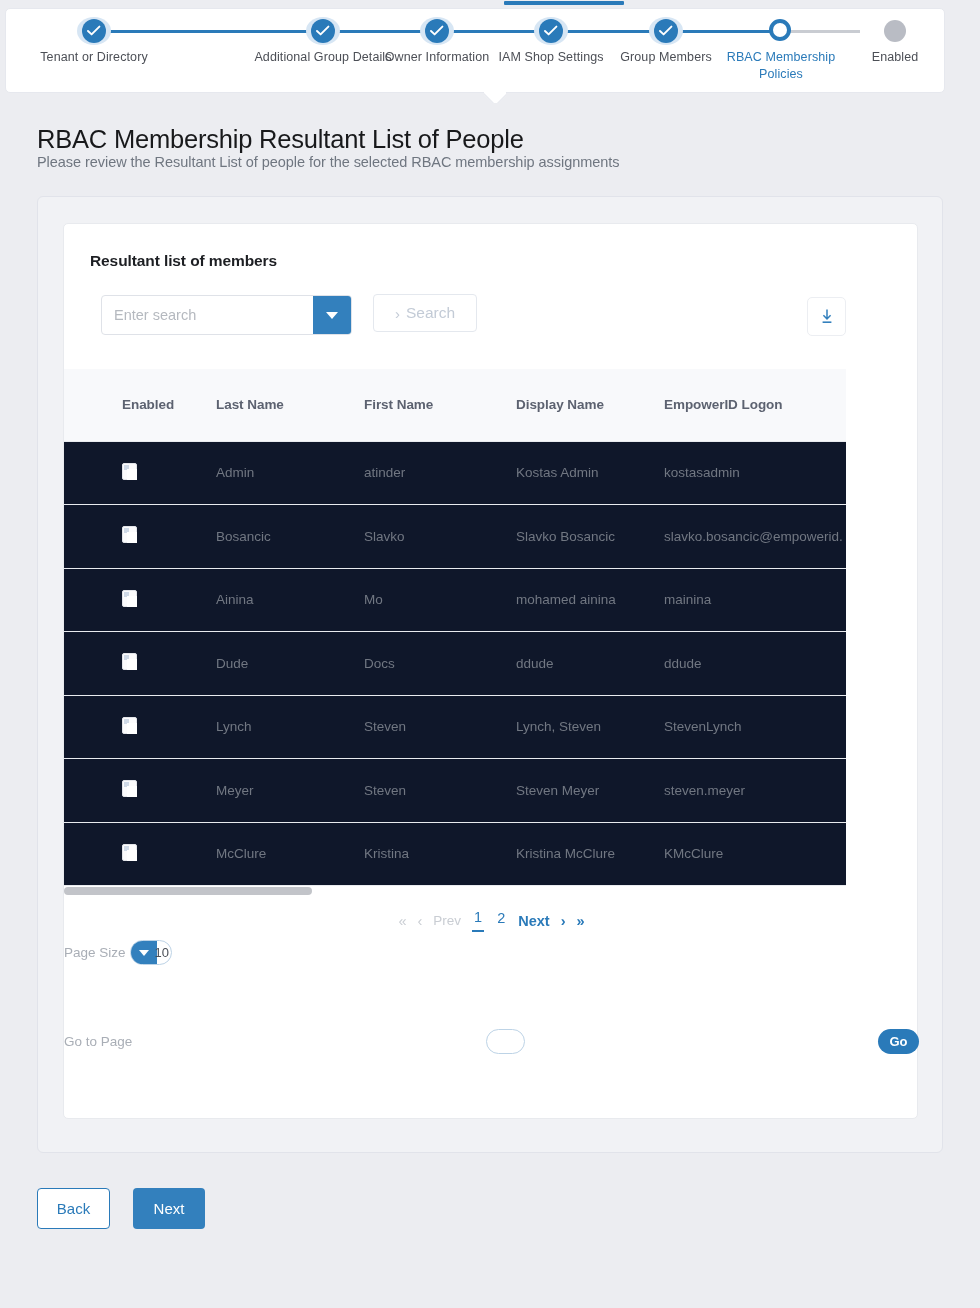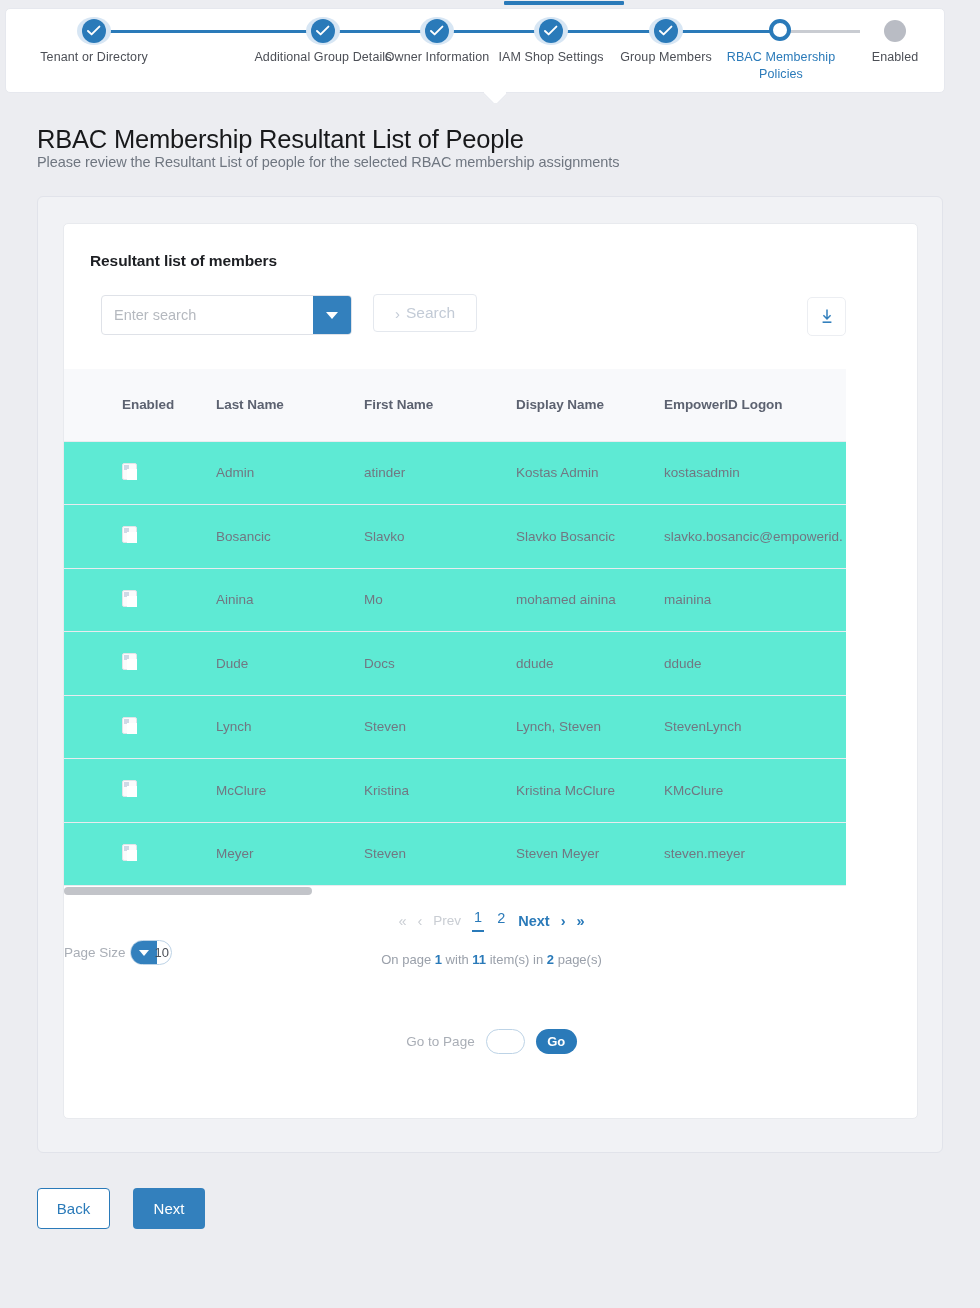--- a/index.html
+++ b/index.html
@@ -143,21 +143,21 @@
     overflow: hidden;
   }
   .tbl { width: 900px; border-collapse: collapse; table-layout: fixed; }
   .tbl thead th {
     height: 72px; background: #f8f9fb; text-align: left;
     font-size: 13.5px; color: #5c6270; font-weight: bold;
     border-bottom: 1px solid #e9ebef; letter-spacing: -.05px;
     vertical-align: middle;
   }
   .tbl tbody td {
-    height: 63.5px; background: #5eead4; text-align: left;
+    height: 63.5px; background: #0f172a; text-align: left;
     font-size: 13.5px; color: #717782; font-weight: 400;
     border-bottom: 1px solid #e9ebef; vertical-align: middle;
     white-space: nowrap; overflow: hidden; margin-left: 13px;
   }
   .col-enabled { width: 152px; padding-left: 58px; }
   .col-last    { width: 148px; }
   .col-first   { width: 152px; }
   .col-display { width: 148px; }
   .col-logon   { width: 300px; }
   .ph-icon {
@@ -219,21 +219,21 @@
     width: 0; height: 0; border-left: 5px solid transparent;
     border-right: 5px solid transparent; border-top: 6px solid #fff;
   }
   .pagesize-control .ps-val {
     position: absolute; left: 24px; top: 4px;
     font-size: 13px; color: #4a4f57;
   }
 
   .gotopage-row {
     position: absolute; left: 0; top: 805px; width: 855px;
-    display: flex; align-items: center; justify-content: center; gap: 11px;
+    display: flex; align-items: center; justify-content: space-between; gap: 11px;
   }
   .gotopage-input {
     width: 39px; height: 25px; border: 1px solid #bdd3e6; border-radius: 13px;
     background: #fff; outline: 0; text-align: center;
     font-family: "Liberation Sans", sans-serif; font-size: 13px; color: #4a4f57;
   }
   .go-btn {
     width: 41px; height: 25px; border: 0; border-radius: 13px;
     background: #2a7ab9; color: #fff; font-size: 13px; font-weight: bold;
     font-family: "Liberation Sans", sans-serif; cursor: pointer;
@@ -406,60 +406,51 @@
               </tr>
               <tr>
                 <td class="col-enabled"><span class="ph-icon"></span></td>
                 <td class="col-last">Lynch</td>
                 <td class="col-first">Steven</td>
                 <td class="col-display">Lynch, Steven</td>
                 <td class="col-logon">StevenLynch</td>
               </tr>
               <tr>
                 <td class="col-enabled"><span class="ph-icon"></span></td>
+                <td class="col-last">Meyer</td>
+                <td class="col-first">Steven</td>
+                <td class="col-display">Steven Meyer</td>
+                <td class="col-logon">steven.meyer</td>
+              </tr>
+              <tr>
+                <td class="col-enabled"><span class="ph-icon"></span></td>
                 <td class="col-last">McClure</td>
                 <td class="col-first">Kristina</td>
                 <td class="col-display">Kristina McClure</td>
                 <td class="col-logon">KMcClure</td>
-              </tr>
-              <tr>
-                <td class="col-enabled"><span class="ph-icon"></span></td>
-                <td class="col-last">Meyer</td>
-                <td class="col-first">Steven</td>
-                <td class="col-display">Steven Meyer</td>
-                <td class="col-logon">steven.meyer</td>
               </tr>
             </tbody>
         </table>
       </div>
 
       <div class="hscroll-track">
         <div class="hscroll-thumb"></div>
       </div>
 
       <div class="pager">
         <span class="pg dis">«</span>
         <span class="pg dis">‹</span>
         <span class="pg dis small">Prev</span>
         <span class="pg num active">1</span>
         <span class="pg num">2</span>
         <span class="pg lnk strong">Next</span>
         <span class="pg lnk strong">›</span>
         <span class="pg lnk strong">»</span>
       </div>
 
-      <div class="pager-info">
-        <span>On page</span>
-        <b>1</b>
-        <span>with</span>
-        <b>11</b>
-        <span>item(s) in</span>
-        <b>2</b>
-        <span>page(s)</span>
-      </div>
 
       <div class="pagesize-row">
         <span class="pagesize-label">Page Size</span>
         <div class="pagesize-control">
           <div class="ps-caret-box">
             <span class="ps-caret"></span>
           </div>
           <span class="ps-val">10</span>
         </div>
       </div>

